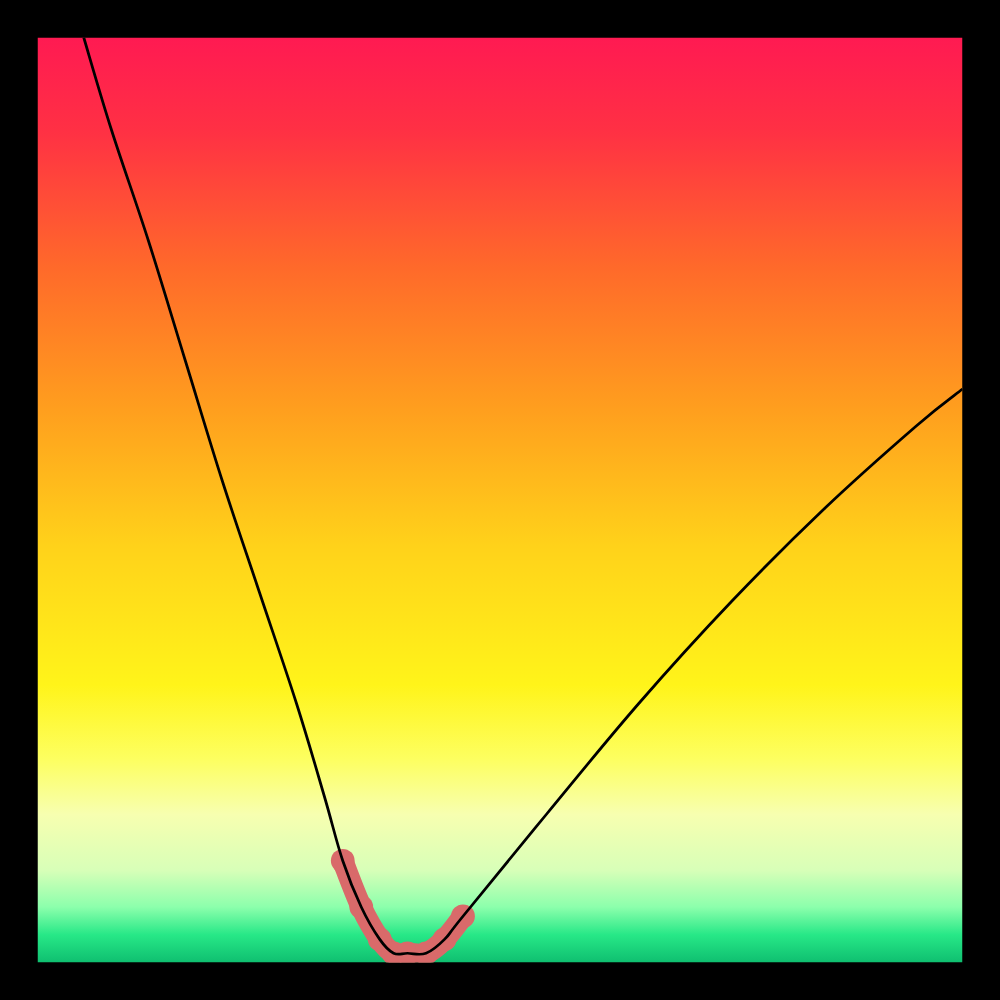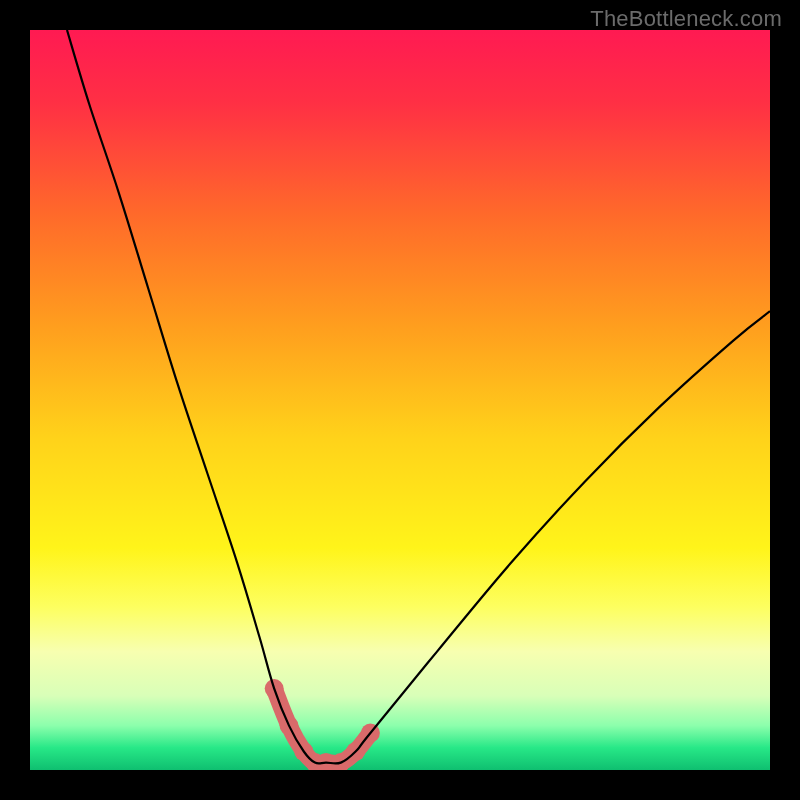--- a/index.html
+++ b/index.html
@@ -36,21 +36,20 @@
     letter-spacing: 0.2px;
     font-family: Arial, sans-serif;
   }
   svg { display: block; }
 </style>
 </head>
 <body>
 
 <div class="frame">
 
-  <div class="watermark">TheBottleneck.com</div>
 
   <div class="plot-area">
     <svg id="chart-svg" width="740" height="740" viewBox="0 0 740 740">
       <defs>
         <linearGradient id="bg-grad" x1="0" y1="0" x2="0" y2="1">
             <stop offset="0.0%" stop-color="#ff1a52"></stop>
             <stop offset="10.0%" stop-color="#ff3044"></stop>
             <stop offset="25.0%" stop-color="#ff6a2a"></stop>
             <stop offset="40.0%" stop-color="#ff9e1e"></stop>
             <stop offset="55.0%" stop-color="#ffd21a"></stop>

